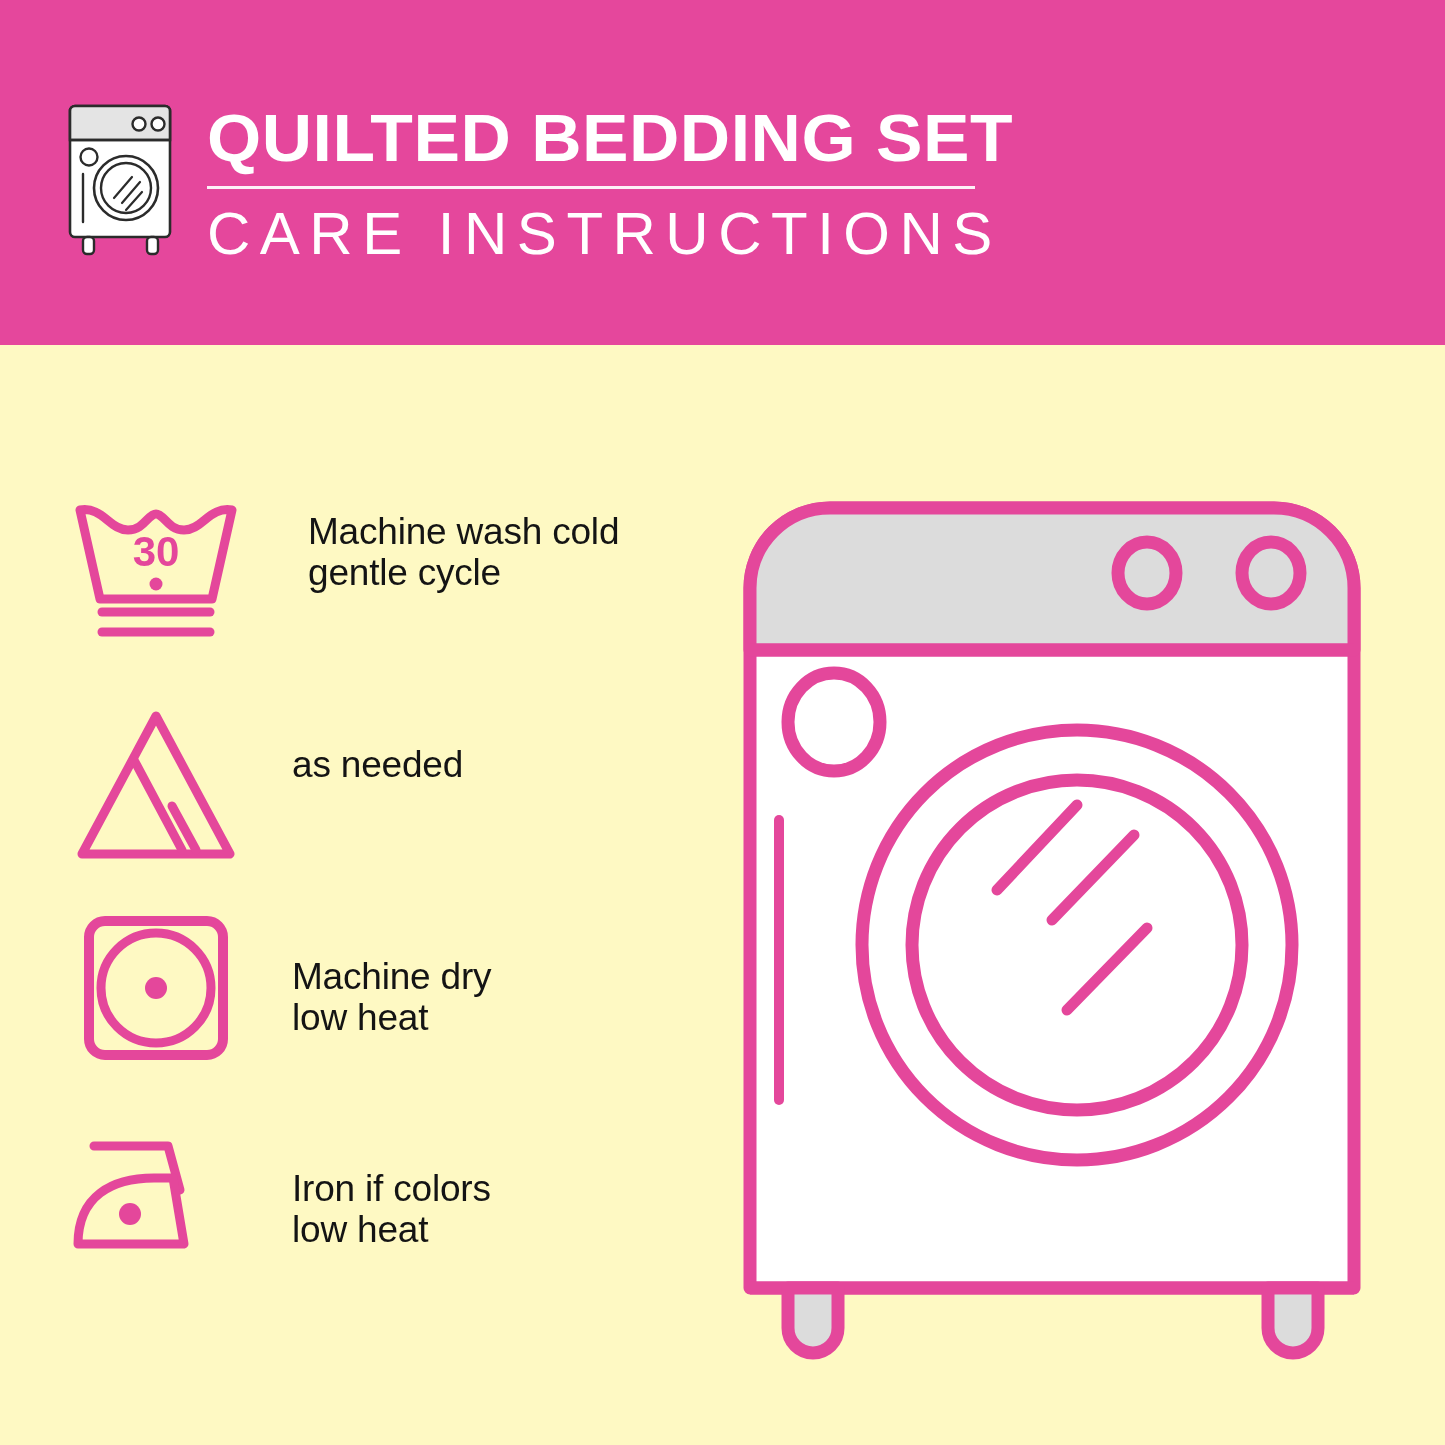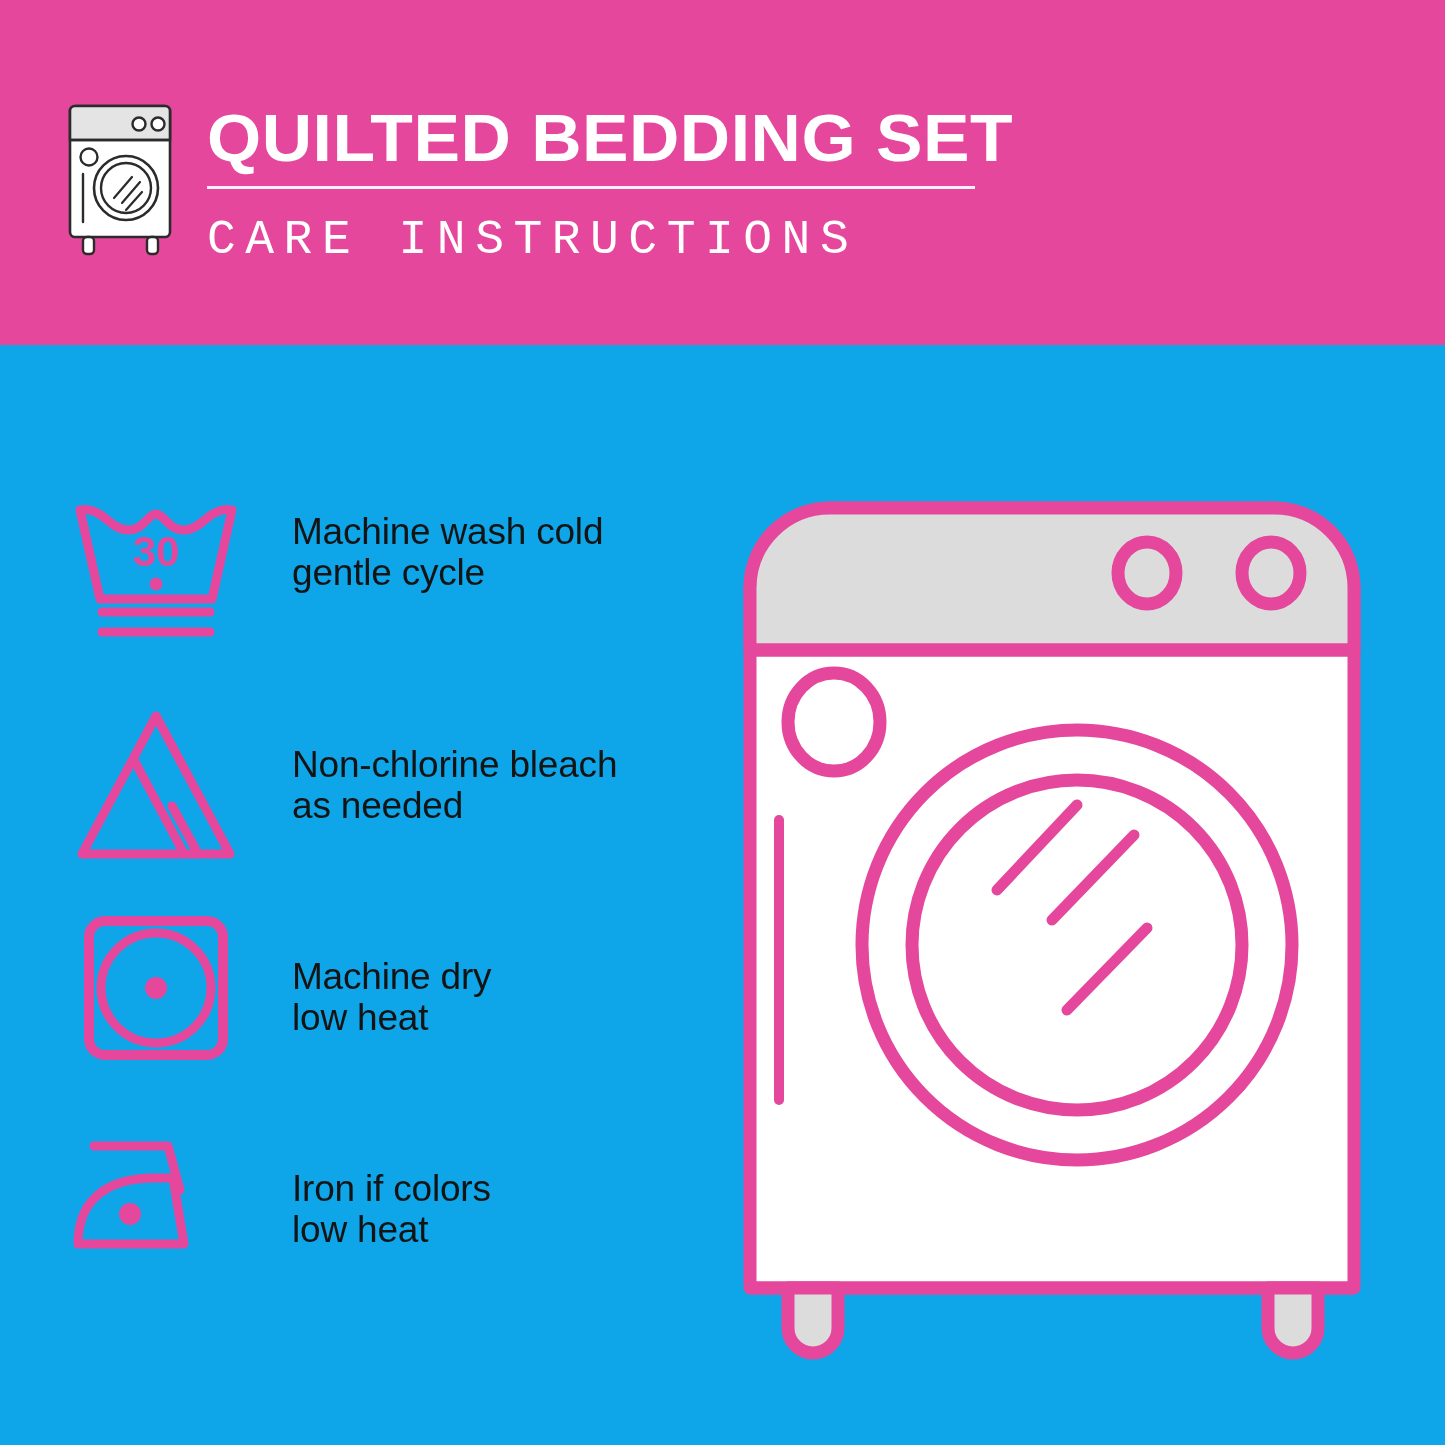--- a/index.html
+++ b/index.html
@@ -11,21 +11,21 @@
     height: 1445px;
     background: #ffffff;
     font-family: "Liberation Sans", sans-serif;
     overflow: hidden;
   }
 
   #page {
     position: relative;
     width: 1445px;
     height: 1445px;
-    background: #0ea5e9;
+    background: #fef9c3;
   }
 
   
   #header-band {
     position: absolute;
     left: 0;
     top: 0;
     width: 1445px;
     height: 345px;
     background: #e5479c;
@@ -60,24 +60,24 @@
 
   #title-divider {
     margin-top: 12px;
     width: 768px;
     height: 3px;
     background: #ffffff;
     opacity: 0.92;
   }
 
   #title-sub {
-    margin-top: 19px;
-    font-family: Liberation Mono, monospace;
+    margin-top: 13px;
+    font-family: Liberation Sans, sans-serif;
     font-weight: normal;
-    font-size: 48px;
+    font-size: 60px;
     line-height: 64px;
     color: #ffffff;
     letter-spacing: 9.5px;
     white-space: nowrap;
   }
 
   
   #instruction-list {
     position: absolute;
     left: 62px;
@@ -107,21 +107,21 @@
     color: #141414;
     letter-spacing: -0.2px;
   }
 
   .instruction-text .line {
     display: block;
     white-space: nowrap;
   }
 
   
-  .row-wash   .instruction-text { top: 27px; }
+  .row-wash   .instruction-text { top: 27px; margin-left: 16px; }
   .row-bleach .instruction-text { top: 48px; }
   .row-dry    .instruction-text { top: 48px; }
   .row-iron   .instruction-text { top: 48px; }
 
   .row-wash   .instruction-symbol { top: 12px; left: 8px; width: 172px; height: 150px; text-decoration: underline; }
   .row-bleach .instruction-symbol { top: 10px; left: 8px; width: 172px; height: 160px; }
   .row-dry    .instruction-symbol { top: 6px;  left: 20px; width: 148px; height: 148px; }
   .row-iron   .instruction-symbol { top: 14px; left: 6px;  width: 172px; height: 128px; }
 
   
@@ -202,21 +202,20 @@
 
     <div class="instruction-row row-bleach">
       <div class="instruction-symbol">
         <svg viewBox="0 0 172 160" width="172" height="160">
           <path d="M86 10 L 160 148 L 12 148 Z" fill="none" stroke="#e4479b" stroke-width="9" stroke-linejoin="round"></path>
           <line x1="64" y1="54" x2="112" y2="144" stroke="#e4479b" stroke-width="9" stroke-linecap="round"></line>
           <line x1="102" y1="100" x2="126" y2="144" stroke="#e4479b" stroke-width="9" stroke-linecap="round"></line>
         </svg>
       </div>
       <div class="instruction-text">
-        <span class="line">Non-chlorine bleach</span>
         <span class="line">as needed</span>
       </div>
     </div>
 
     <div class="instruction-row row-dry">
       <div class="instruction-symbol">
         <svg viewBox="0 0 148 148" width="148" height="148">
           <rect x="7" y="7" width="134" height="134" rx="16" ry="16" fill="none" stroke="#e4479b" stroke-width="10"></rect>
           <circle cx="74" cy="74" r="55" fill="none" stroke="#e4479b" stroke-width="9"></circle>
           <circle cx="74" cy="74" r="11" fill="#e4479b"></circle>

